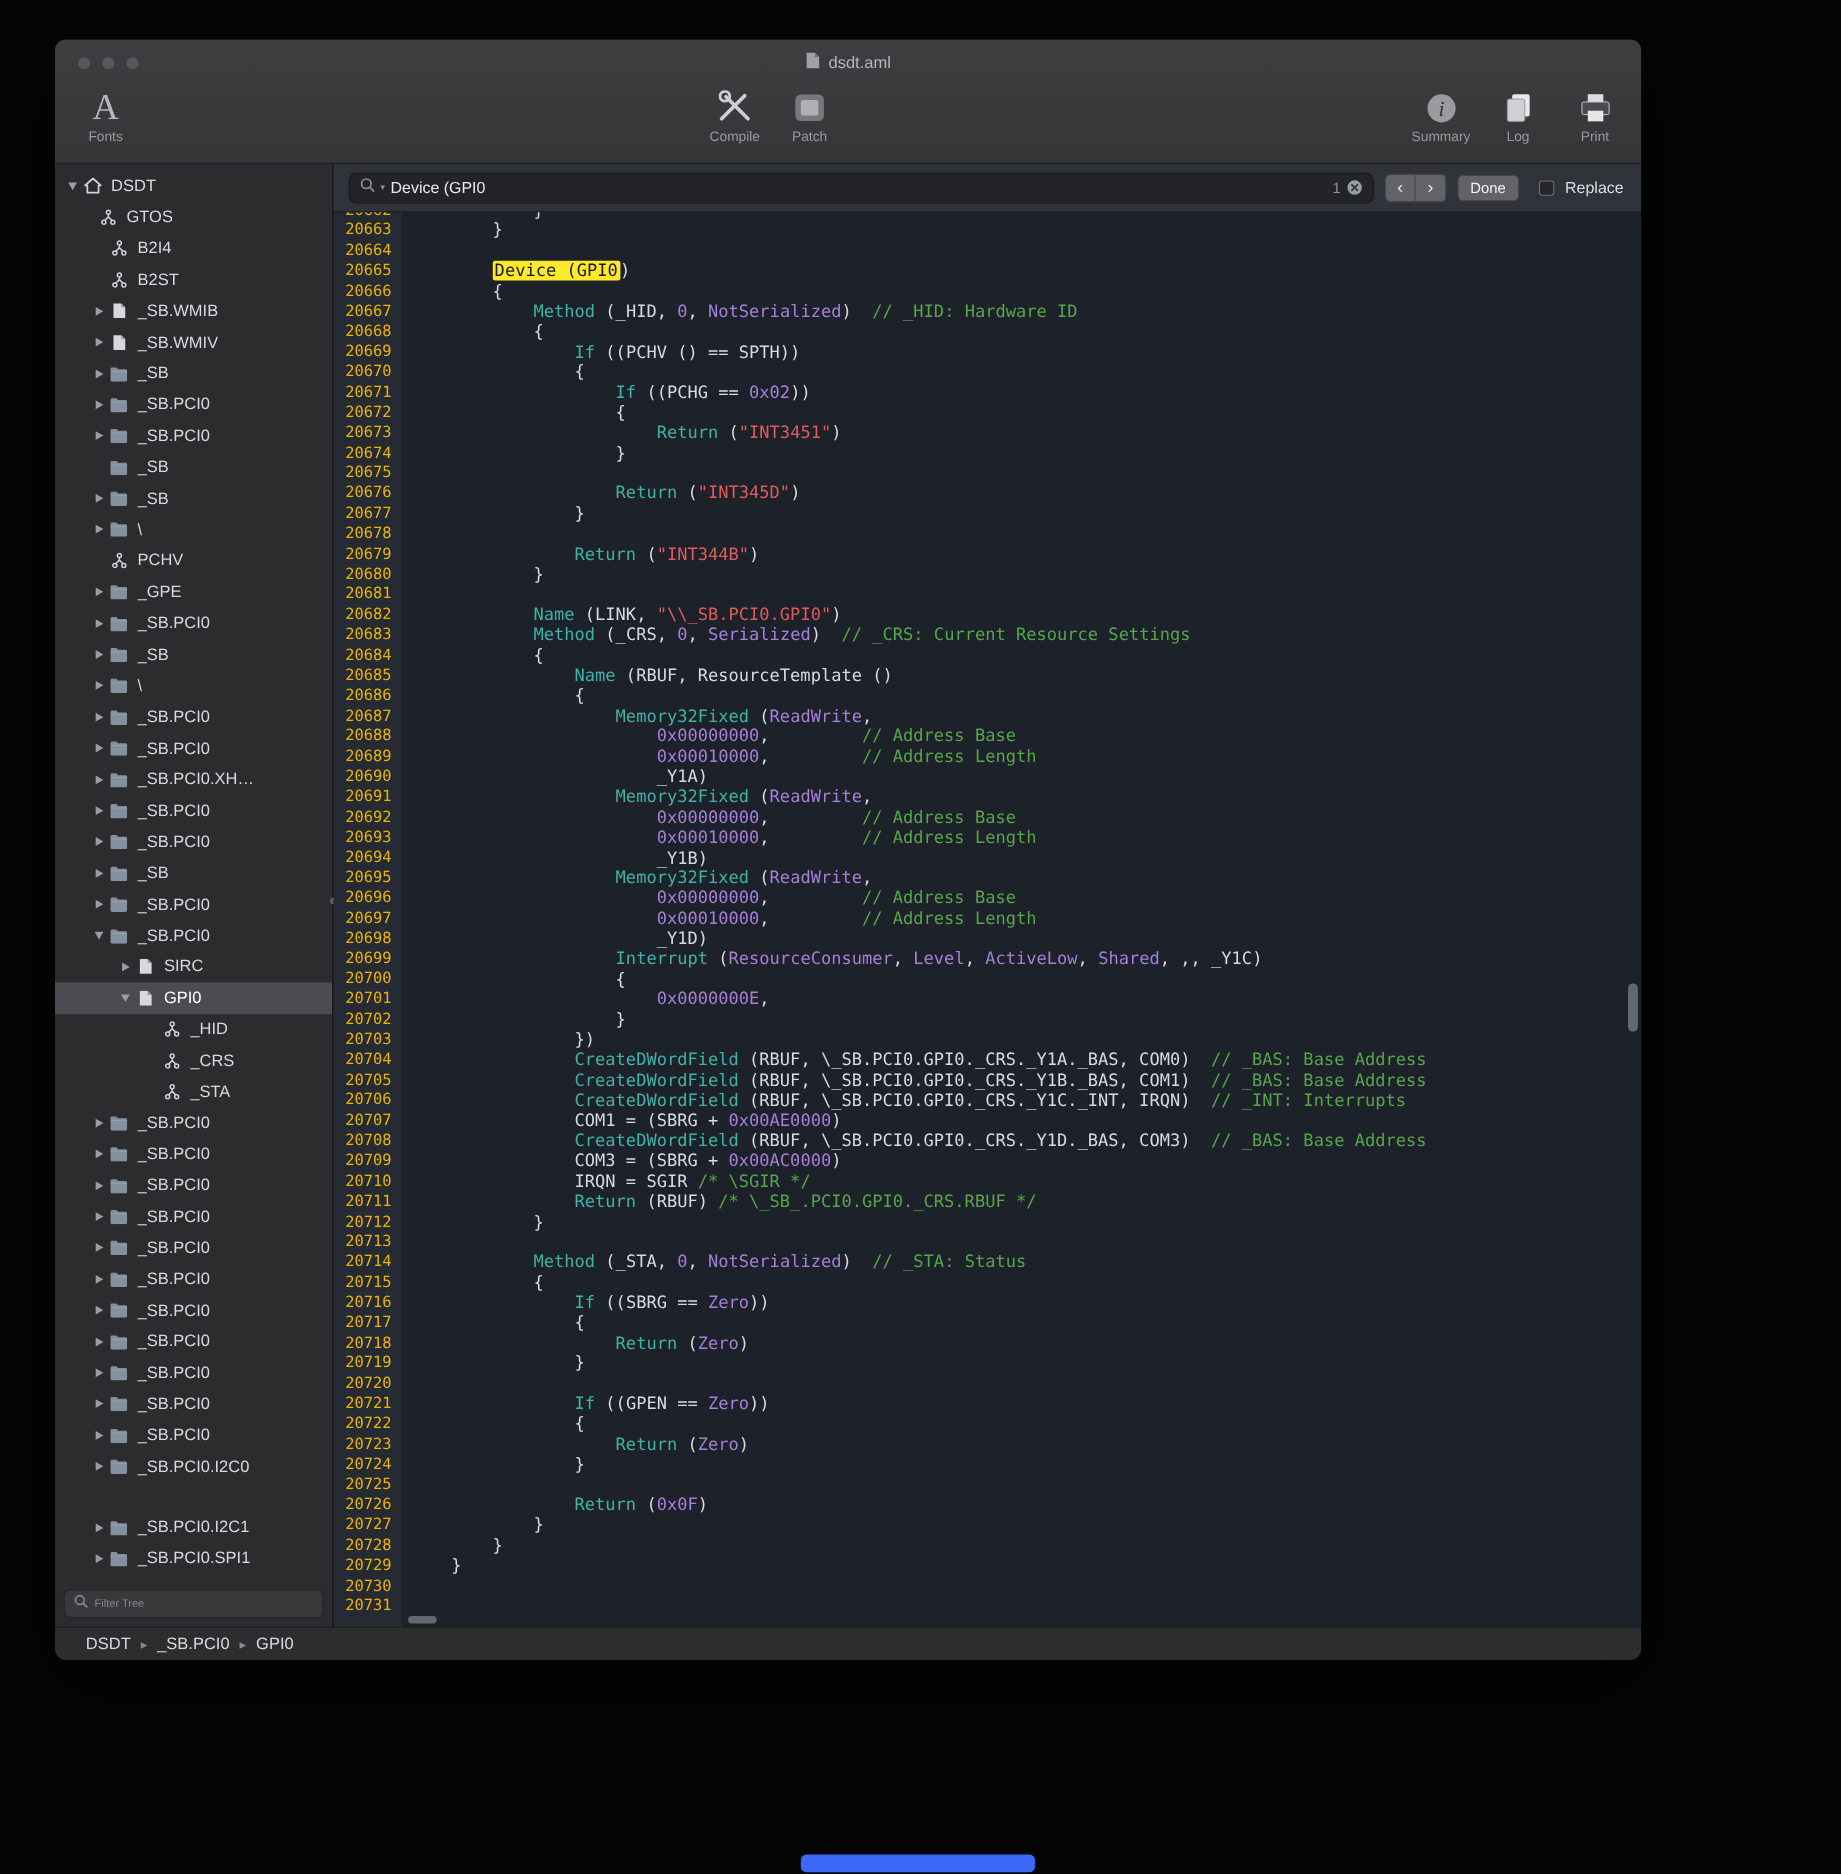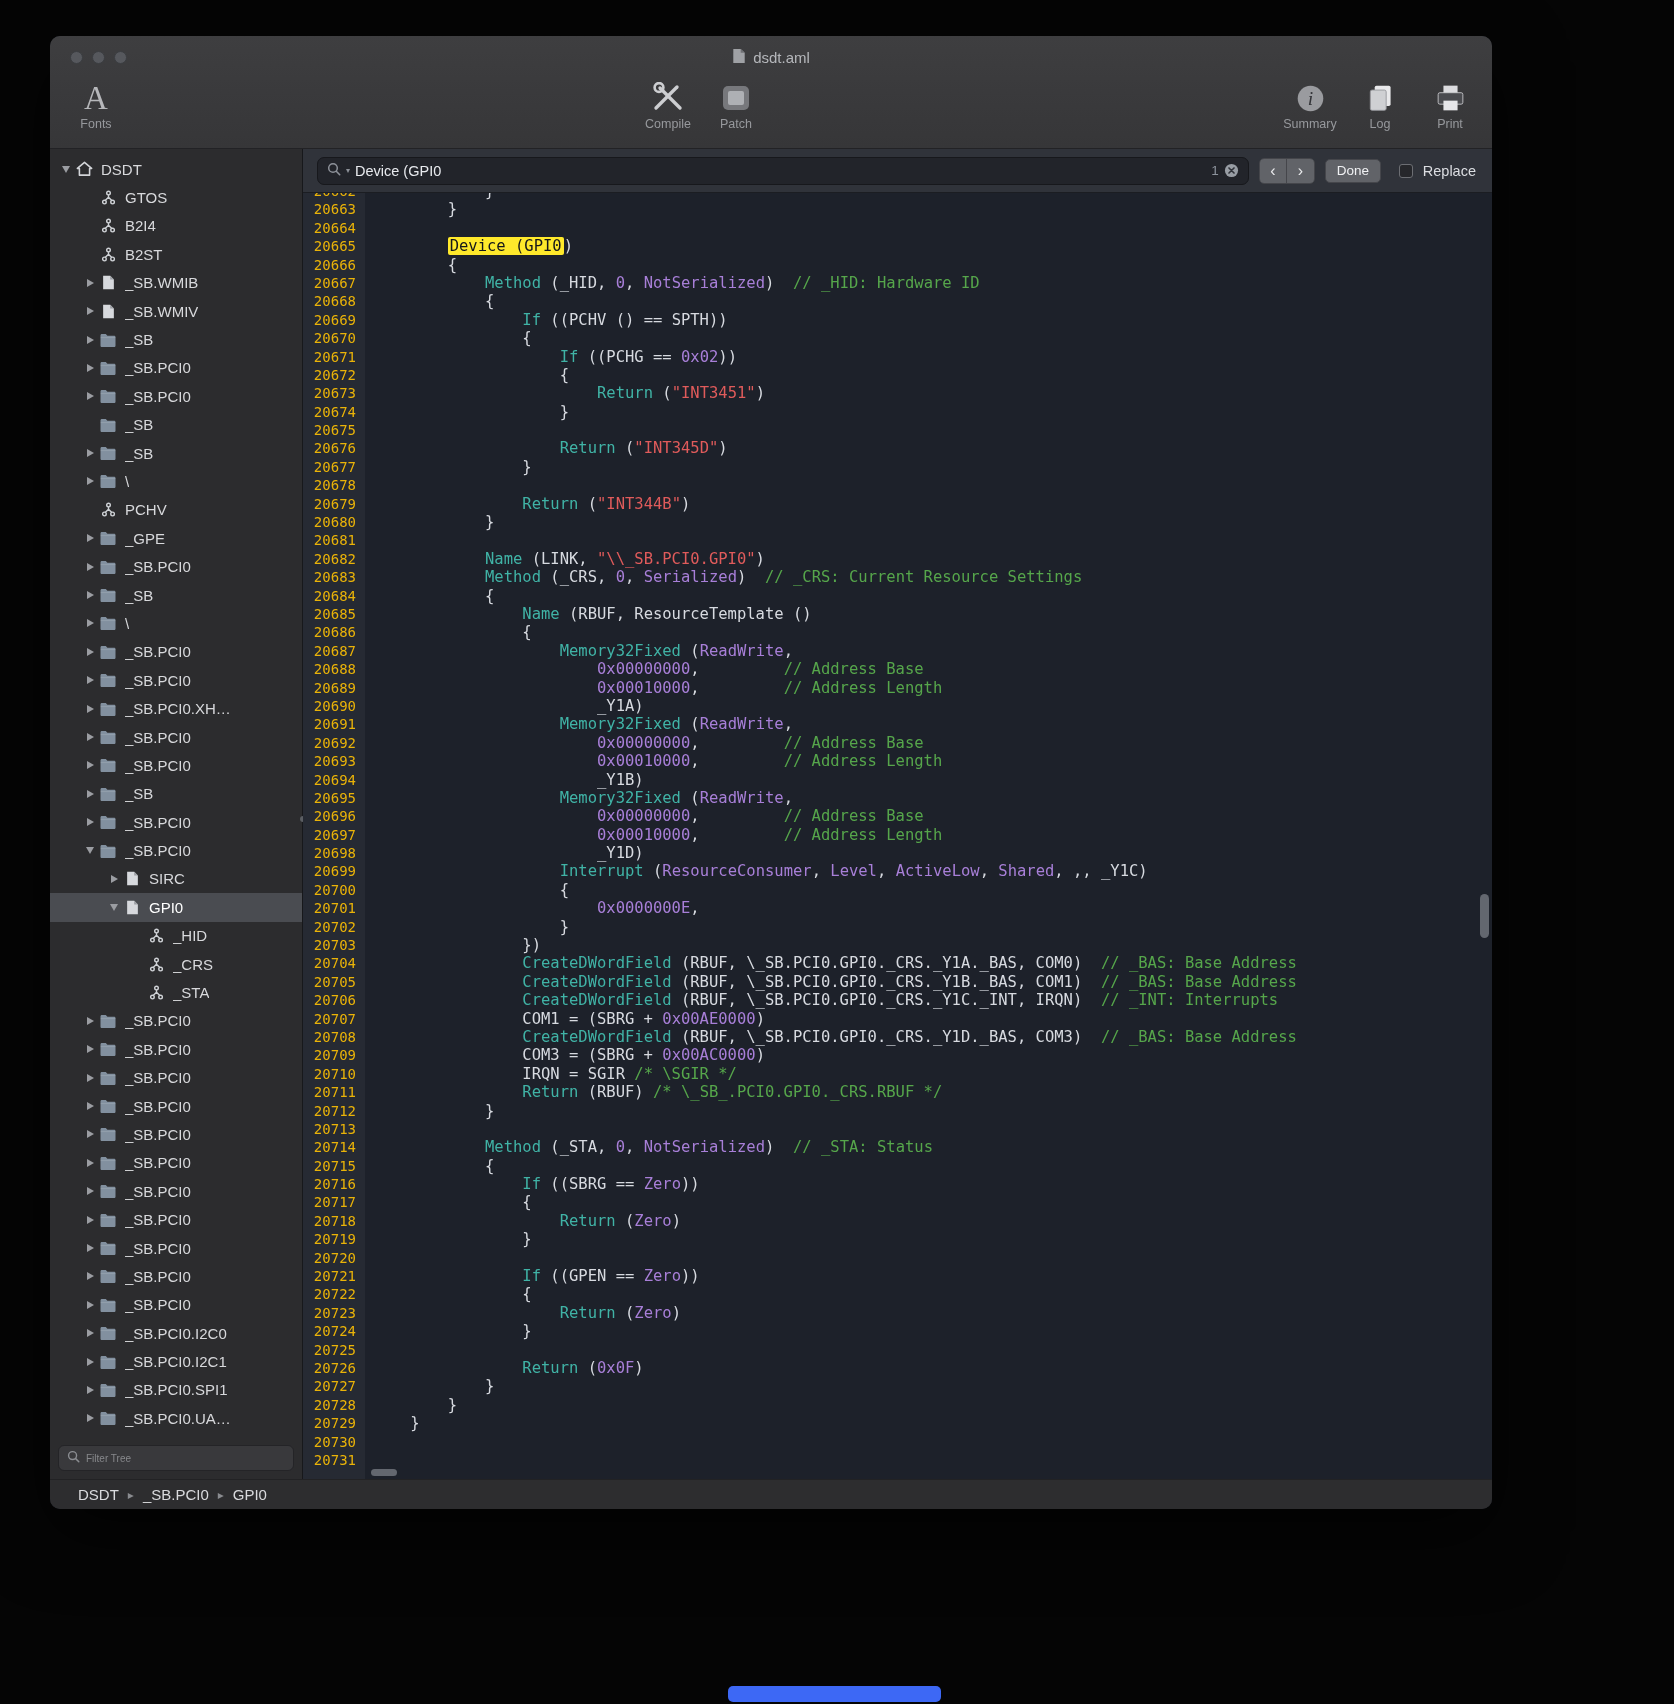--- a/index.html
+++ b/index.html
@@ -179,21 +179,21 @@
         <div class="tree">
             <div class="tree-row" style="padding-left: 8px;">
               <span class="disclosure expanded"></span>
               <span class="tree-icon">
                 <svg width="17" height="16" viewBox="0 0 16 15">
                   <path d="M8 1.2 1.3 7h1.9v6.3h9.6V7h1.9z" fill="none" stroke="#d2d4d8" stroke-width="1.5" stroke-linejoin="round"></path>
                 </svg>
               </span>
               <span class="tree-label">DSDT</span>
             </div>
-            <div class="tree-row" style="padding-left: 32px;">
+            <div class="tree-row" style="padding-left: 22px;">
               <span class="disclosure none"></span>
               <span class="tree-icon">
                 <svg width="15" height="15" viewBox="0 0 14 14">
                   <g fill="none" stroke="#cfd2d6" stroke-width="1.3">
                     <circle cx="7" cy="2.8" r="1.7"></circle>
                     <circle cx="3.2" cy="11.2" r="1.7"></circle>
                     <circle cx="10.8" cy="11.2" r="1.7"></circle>
                     <path d="M7 4.5v2.2M7 6.7 3.9 9.8M7 6.7l3.1 3.1"></path>
                   </g>
                 </svg>
@@ -617,21 +617,21 @@
             <div class="tree-row" style="padding-left: 32px;">
               <span class="disclosure collapsed"></span>
               <span class="tree-icon">
                 <svg width="18" height="14" viewBox="0 0 17 14">
                   <path d="M1 2.4C1 1.6 1.6 1 2.4 1h3.9l1.6 1.7h6.8c.7 0 1.3.6 1.3 1.3v8.7c0 .7-.6 1.3-1.3 1.3H2.3c-.7 0-1.3-.6-1.3-1.3z" fill="#82909f"></path>
                   <path d="M1 4.2h15v.9H1z" fill="rgba(255,255,255,.16)"></path>
                 </svg>
               </span>
               <span class="tree-label">_SB.PCI0.I2C0</span>
             </div>
-            <div class="tree-row" style="padding-left: 32px;">
+            <div class="tree-row" style="padding-left: 32px; margin-top: 27px;">
               <span class="disclosure collapsed"></span>
               <span class="tree-icon">
                 <svg width="18" height="14" viewBox="0 0 17 14">
                   <path d="M1 2.4C1 1.6 1.6 1 2.4 1h3.9l1.6 1.7h6.8c.7 0 1.3.6 1.3 1.3v8.7c0 .7-.6 1.3-1.3 1.3H2.3c-.7 0-1.3-.6-1.3-1.3z" fill="#82909f"></path>
                   <path d="M1 4.2h15v.9H1z" fill="rgba(255,255,255,.16)"></path>
                 </svg>
               </span>
               <span class="tree-label">_SB.PCI0.I2C1</span>
             </div>
             <div class="tree-row" style="padding-left: 32px;">

